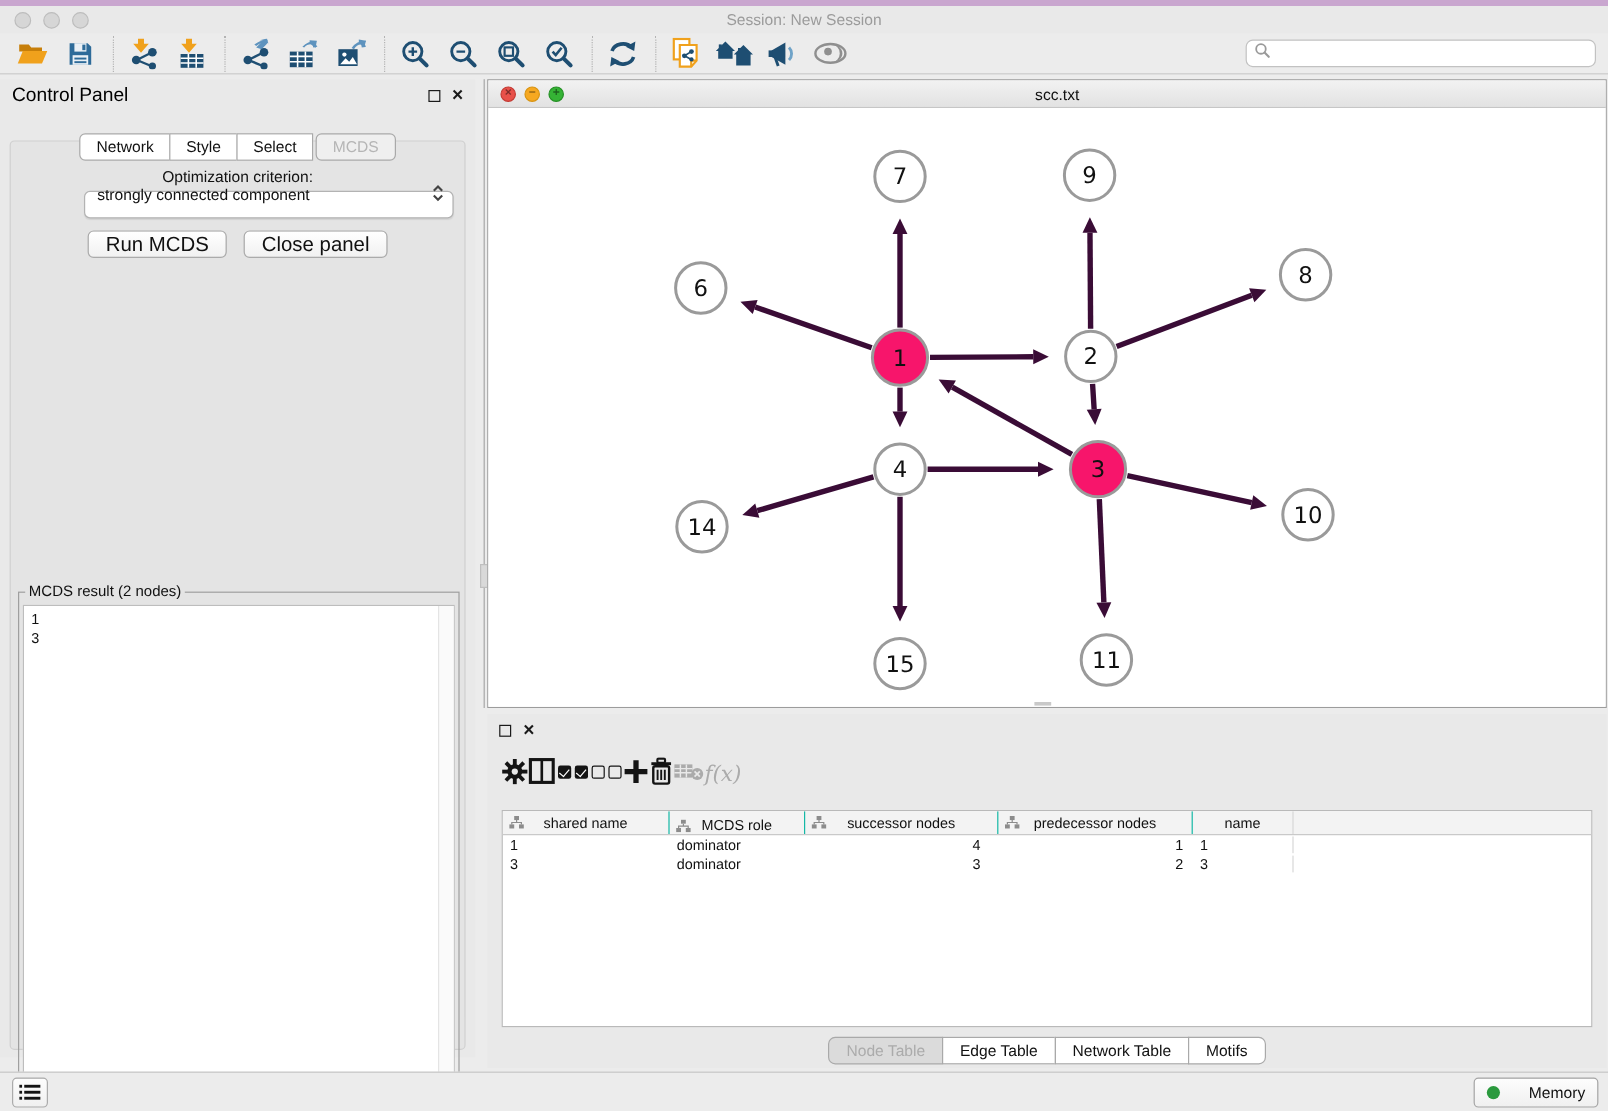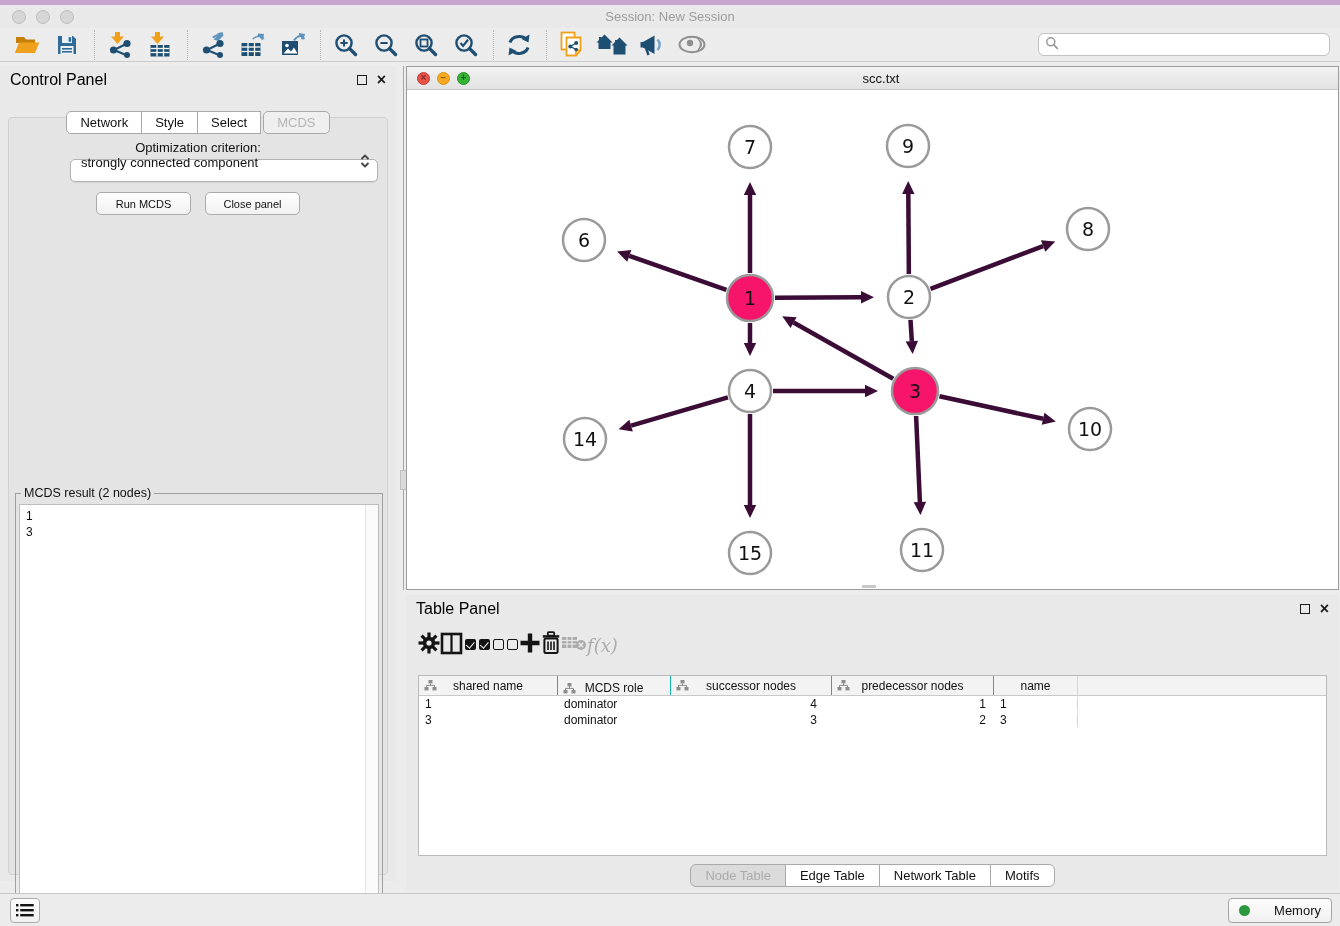--- a/index.html
+++ b/index.html
@@ -36,21 +36,21 @@
   .ctab.active { background:#EFEFEF; color:#B5B5B5; border-radius:5px; margin-left:2px; }
   .cp-inner { position:absolute; left:8px; right:8px; top:51px; bottom:6px; background:#E4E4E4;
               border:1px solid #D0D0D0; border-radius:4px; }
   .opt-label { text-align:center; margin-top:22px; font-size:13px; color:#111; }
   .dropdown { position:absolute; left:37px; top:41px; width:308px; height:23px; background:#fff;
               border:1px solid #B3B3B3; border-radius:5px; display:flex; align-items:center;
               padding:0 6px 16px 10px; font-size:13px; color:#111; box-shadow:0 1px 1px rgba(0,0,0,.08);margin-left:24px; }
   .dropdown .dd-label { flex:1; }
   .btn-row { position:absolute; left:0; right:0; top:74px; display:flex; justify-content:center; gap:14px; }
   .mac-btn { min-width:95px; height:23px; background:linear-gradient(#FFFFFF,#F1F1F1); border:1px solid #ABABAB;
-             border-radius:5px; font-size:11px; color:#111; padding:0 14px; display:flex; align-items:center; justify-content:center; }
+             border-radius:5px; font-size:17px; color:#111; padding:0 14px; display:flex; align-items:center; justify-content:center; }
   .result-group { position:absolute; left:6px; width:368px; top:375px; height:468px; border:1px solid #9F9F9F; }
   .result-legend { position:absolute; top:-8px; left:5px; background:#E4E4E4; padding:0 3px; font-size:12.5px; color:#111; }
   .result-box { position:absolute; left:3px; right:3px; top:10px; bottom:3px; background:#fff;
                 border:1px solid #BDBDBD; font-size:12px; color:#111; padding:3px 0 0 6px; white-space:pre; line-height:16px; }
   .result-scroll { position:absolute; right:0; top:0; bottom:0; width:13px; background:#FAFAFA; border-left:1px solid #E4E4E4; }
 
   
   .vsplit { position:absolute; left:400px; top:66px; width:6px; height:524px; }
   .vsplit .line { position:absolute; left:3px; top:0; bottom:0; width:1px; background:#A7A7A7; }
   .vsplit .grip { position:absolute; left:0; top:404px; width:7px; height:20px; background:#D9D9D9; border:1px solid #BFBFBF; }
@@ -385,21 +385,20 @@
         <text x="343" y="463" text-anchor="middle" dy="0.35em" font-size="19" fill="#111111" font-family="&quot;DejaVu Sans&quot;, sans-serif">15</text>
         <circle cx="515" cy="460" r="21" fill="#FFFFFF" stroke="#9A9A9A" stroke-width="2.5"></circle>
         <text x="515" y="460" text-anchor="middle" dy="0.35em" font-size="19" fill="#111111" font-family="&quot;DejaVu Sans&quot;, sans-serif">11</text>
       </svg>
     <div class="hscroll-dash"></div>
   </div>
 </div>
 
 <div class="table-panel">
   <div class="panel-head">
-    <div class="ptitle">Table Panel</div>
     <div class="float-ico"></div>
     <div class="close-ico">×</div>
   </div>
   <div class="tp-toolbar">
     <span>
       <svg width="22" height="22" viewBox="0 0 22 22">
           <g fill="#141414">
             <rect x="9.4" y="0.5" width="3.2" height="6"></rect>
             <rect x="9.4" y="15.5" width="3.2" height="6"></rect>
             <rect x="0.5" y="9.4" width="6" height="3.2"></rect>

